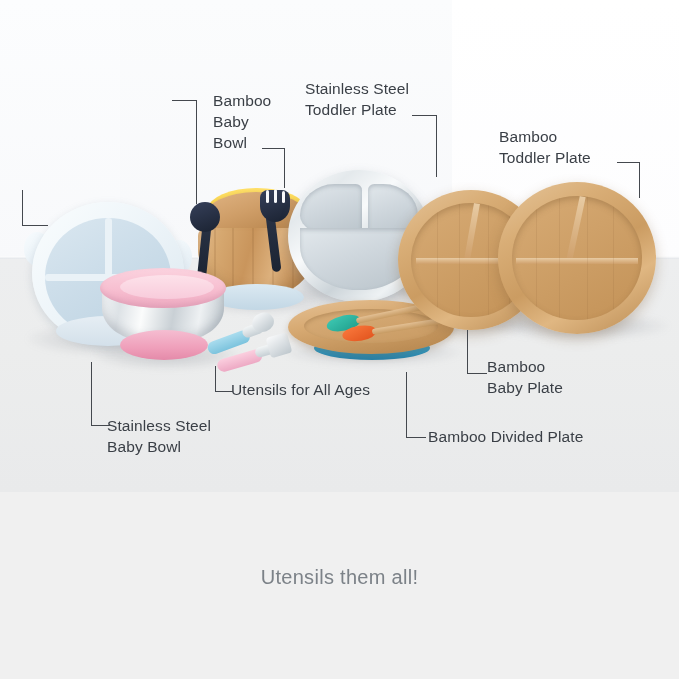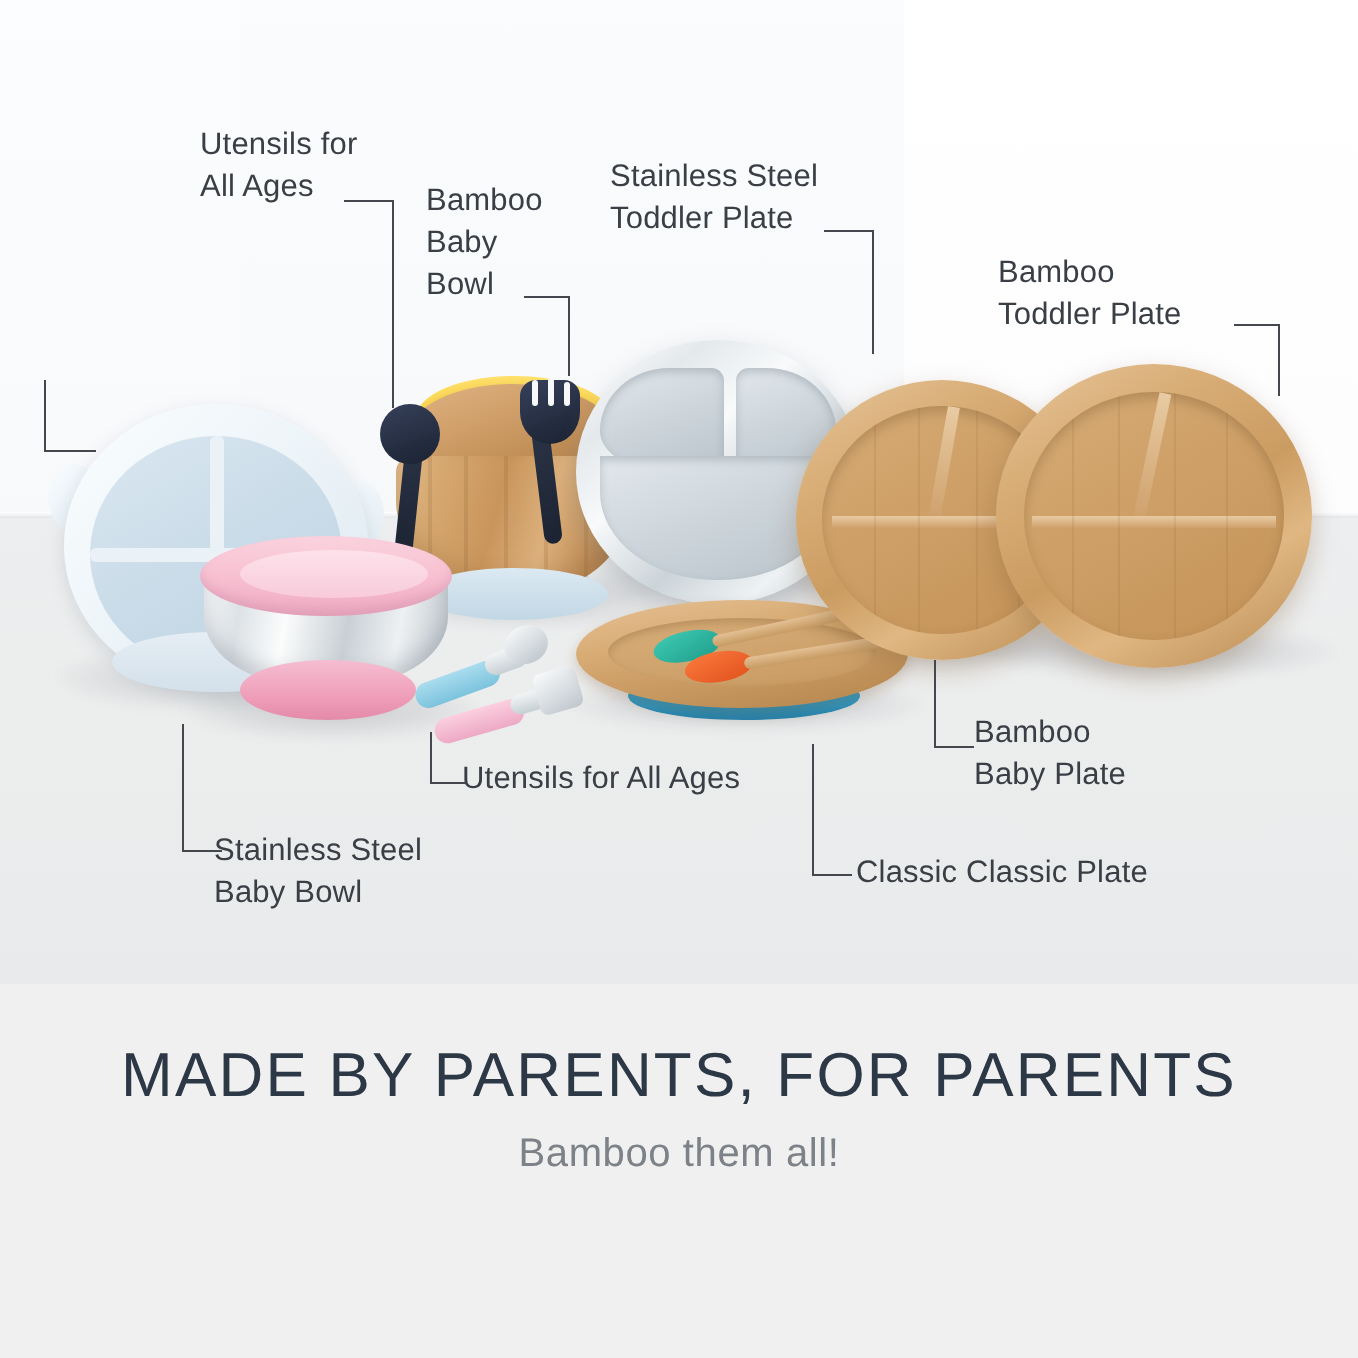--- a/index.html
+++ b/index.html
@@ -333,22 +333,20 @@
         </div>
       </div>
     </div>
   </div>
 
   <div class="leader" style="left:22px;top:190px;width:28px;height:36px;">
     <i class="v" style="left:0;top:0;height:36px;"></i>
     <i class="h" style="left:0;top:34.7px;width:26px;"></i>
   </div>
 
-  <div class="label" style="left:100px;top:62px;">Utensils for
-All Ages</div>
   <div class="leader" style="left:172px;top:100px;width:26px;height:104px;">
     <i class="h" style="left:0;top:0;width:25px;"></i>
     <i class="v" style="left:23.7px;top:0;height:104px;"></i>
   </div>
 
   <div class="label" style="left:213px;top:90px;">Bamboo
 Baby
 Bowl</div>
   <div class="leader" style="left:262px;top:148px;width:24px;height:40px;">
     <i class="h" style="left:0;top:0;width:23px;"></i>
@@ -382,24 +380,23 @@
     <i class="h" style="left:0;top:24.7px;width:18px;"></i>
   </div>
 
   <div class="label" style="left:487px;top:356px;">Bamboo
 Baby Plate</div>
   <div class="leader" style="left:467px;top:330px;width:22px;height:44px;">
     <i class="v" style="left:0;top:0;height:44px;"></i>
     <i class="h" style="left:0;top:42.7px;width:20px;"></i>
   </div>
 
-  <div class="label" style="left:428px;top:426px;">Classic Classic Plate</div>
+  <div class="label" style="left:428px;top:426px;">Bamboo Divided Plate</div>
   <div class="leader" style="left:406px;top:372px;width:22px;height:66px;">
     <i class="v" style="left:0;top:0;height:66px;"></i>
     <i class="h" style="left:0;top:64.7px;width:20px;"></i>
   </div>
 
   <div class="footer">
-    <div class="headline">MADE BY PARENTS, FOR PARENTS</div>
-    <div class="subline">Bamboo them all!</div>
+    <div class="subline">Utensils them all!</div>
   </div>
 
 </div>
 
 </body></html>

